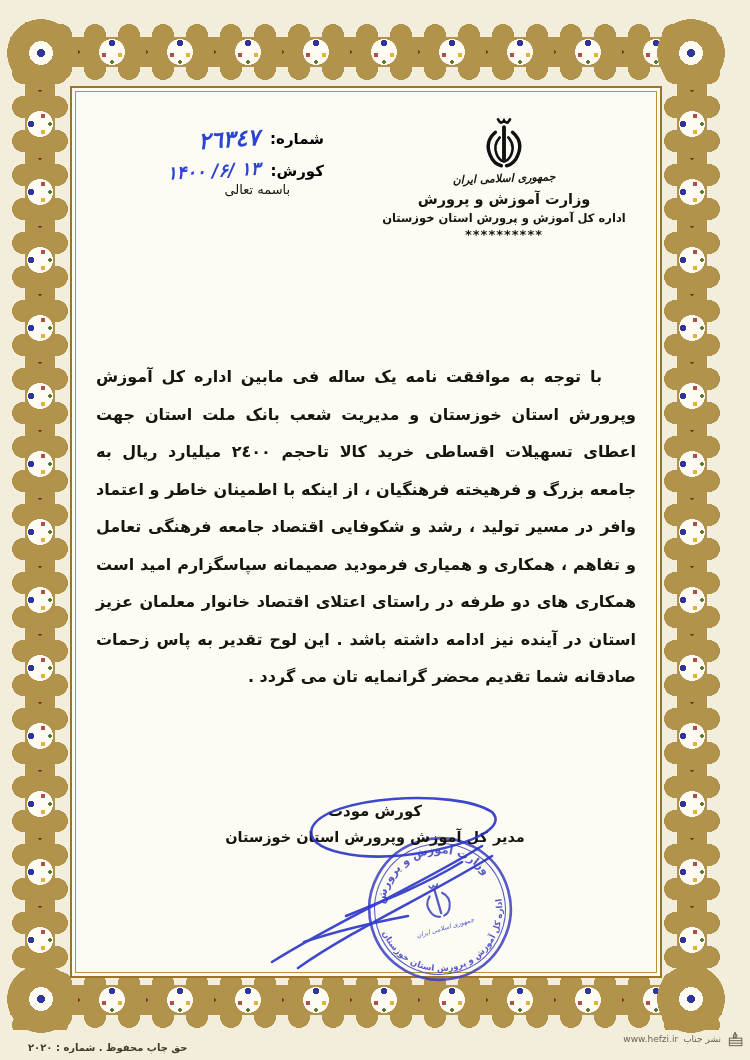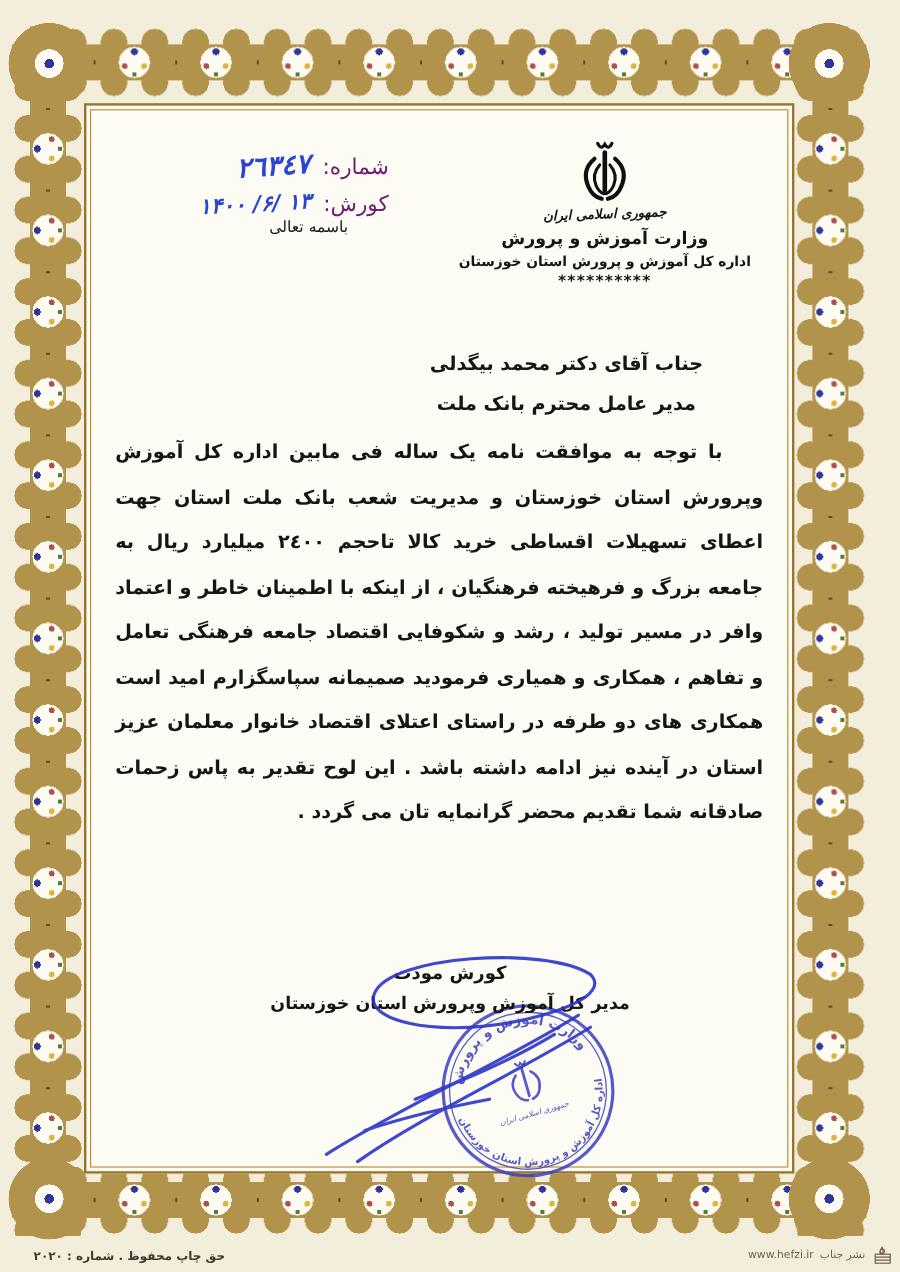--- a/index.html
+++ b/index.html
@@ -63,21 +63,21 @@
     border:2px solid #9a7428;background:#fcfbf4;
   }
   .frame-inner{position:absolute;inset:3px;border:1px solid #c09036;}
   .sheet{
     position:absolute;inset:4px;direction:rtl;color:#16150f;
   }
 
   
   .ids{position:absolute;top:30px;left:14px;width:230px;direction:rtl;}
   .id-row{display:flex;align-items:center;justify-content:flex-start;gap:10px;margin-bottom:8px;}
-  .id-label{font-size:18px;font-weight:normal;color:#701a75;}
+  .id-label{font-size:15px;font-weight:bold;color:#000000;}
   .hand{
     color:#2b44d2;font-size:23px;font-weight:bold;font-style:italic;
     letter-spacing:3px;transform:rotate(-4deg);direction:ltr;white-space:nowrap;
   }
   .hand-date{font-size:18px;letter-spacing:1px;transform:rotate(-3deg);}
   .bismillah{
     position:absolute;top:86px;left:0;width:62%;text-align:center;
     font-size:13px;font-weight:normal;
   }
   .gov{position:absolute;top:14px;right:8px;width:280px;text-align:center;}
@@ -106,21 +106,21 @@
     transform:rotate(-16deg);opacity:.85;
   }
   .flourish{position:absolute;top:688px;left:150px;width:310px;height:210px;z-index:6;pointer-events:none;}
 
   
   .copyright{
     position:absolute;bottom:7px;left:28px;z-index:2;
     font-size:10px;font-weight:bold;color:#43382c;direction:rtl;text-align:center;
   }
   .publisher{
-    position:absolute;bottom:4px;right:4px;z-index:2;display:flex;align-items:center;gap:5px;
+    position:absolute;bottom:11px;right:4px;z-index:2;display:flex;align-items:center;gap:5px;
     font-size:9px;color:#6f6150;direction:ltr;
   }
   .publisher .pub-name{direction:rtl;font-size:9px;}
 </style>
 </head>
 <body>
 
 <div class="band band-h band-top"></div>
 <div class="band band-h band-bottom"></div>
 <div class="band band-v band-left"></div>
@@ -157,24 +157,20 @@
             <path d="M40 26 q13 11 6 27 q-4 10 -13 12" stroke-width="4"></path>
             <path d="M35 32 q8 9 3.5 20 q-2.5 6 -7.5 8" stroke-width="3"></path>
           </g>
         </svg>
         <div class="republic">جمهوری اسلامی ایران</div>
         <div class="ministry">وزارت آموزش و پرورش</div>
         <div class="dept">اداره کل آموزش و پرورش استان خوزستان</div>
         <div class="stars">**********</div>
       </div>
 
-      <div class="recipient">
-        <div>جناب آقای دکتر محمد بیگدلی</div>
-        <div>مدیر عامل محترم بانک ملت</div>
-      </div>
 
       <div class="body-text">
         <p>با توجه به موافقت نامه یک ساله فی مابین اداره کل آموزش وپرورش استان خوزستان و مدیریت شعب بانک ملت استان جهت اعطای تسهیلات اقساطی خرید کالا تاحجم ۲٤۰۰ میلیارد ریال به جامعه بزرگ و فرهیخته فرهنگیان ، از اینکه با اطمینان خاطر و اعتماد وافر در مسیر تولید ، رشد و شکوفایی اقتصاد جامعه فرهنگی تعامل و تفاهم ، همکاری و همیاری فرمودید صمیمانه سپاسگزارم امید است همکاری های دو طرفه در راستای اعتلای اقتصاد خانوار معلمان عزیز استان در آینده نیز ادامه داشته باشد . این لوح تقدیر به پاس زحمات صادقانه شما تقدیم محضر گرانمایه تان می گردد .</p>
       </div>
 
       <div class="sig">
         <div class="sig-name">کورش مودت</div>
         <div class="sig-title">مدیر کل آموزش وپرورش استان  خوزستان</div>
       </div>
 

